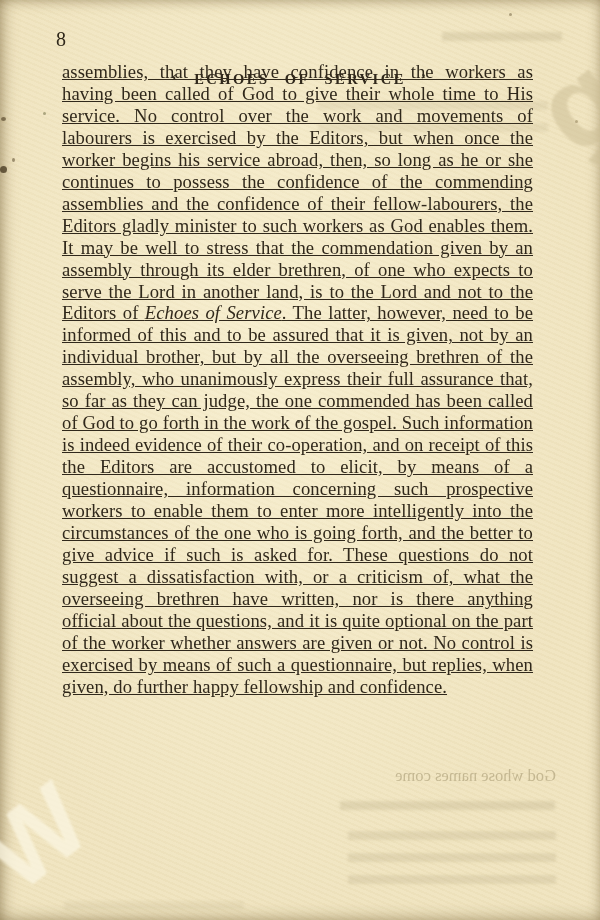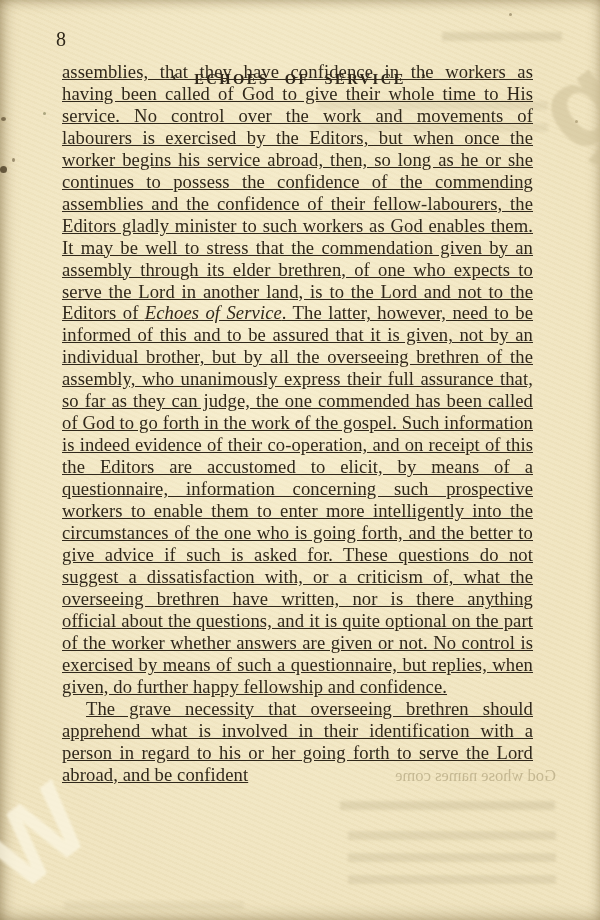--- a/index.html
+++ b/index.html
@@ -82,21 +82,20 @@
 
 <div class="scan-page">
 
   <div class="running-head">
     <span class="page-number">8</span>
     <span class="running-title">‘ ECHOES OF SERVICE ’</span>
   </div>
 
   <div class="text-block" id="text-block">
       <p><span>assemblies, that they have confidence in the workers as having been called of God to give their whole time to His service.  No control over the work and movements of labourers is exercised by the Editors, but when once the worker begins his service abroad, then, so long as he or she continues to possess the confidence of the commending assemblies and the confidence of their fellow-labourers, the Editors gladly minister to such workers as God enables them.  It may be well to stress that the commendation given by an assembly through its elder brethren, of one who expects to serve the Lord in another land, is to the Lord and not to the Editors of </span><span class="italic">Echoes of Service</span><span>.  The latter, however, need to be informed of this and to be assured that it is given, not by an individual brother, but by all the overseeing brethren of the assembly, who unanimously express their full assurance that, so far as they can judge, the one commended has been called of God to go forth in the work of the gospel.  Such information is indeed evidence of their co-operation, and on receipt of this the Editors are accustomed to elicit, by means of a questionnaire, information concerning such prospective workers to enable them to enter more intelligently into the circumstances of the one who is going forth, and the better to give advice if such is asked for.  These questions do not suggest a dissatisfaction with, or a criticism of, what the overseeing brethren have written, nor is there anything official about the questions, and it is quite optional on the part of the worker whether answers are given or not.  No control is exercised by means of such a questionnaire, but replies, when given, do further happy fellowship and confidence.</span></p>
-      <p class="indent"><span>The grave necessity that overseeing brethren should apprehend what is involved in their identification with a person in regard to his or her going forth to serve the Lord abroad, and be confident</span></p>
     </div>
 
   <div class="wm wm-w">W</div>
   <div class="wm wm-g">g</div>
 
   <div class="ghost-line" style="left:300px;top:766px;width:256px;">God whose names come</div>
   <div class="ghost-stripe gs1"></div>
   <div class="ghost-stripe gs2"></div>
   <div class="ghost-stripe gs3"></div>
   <div class="ghost-stripe gs4"></div>

